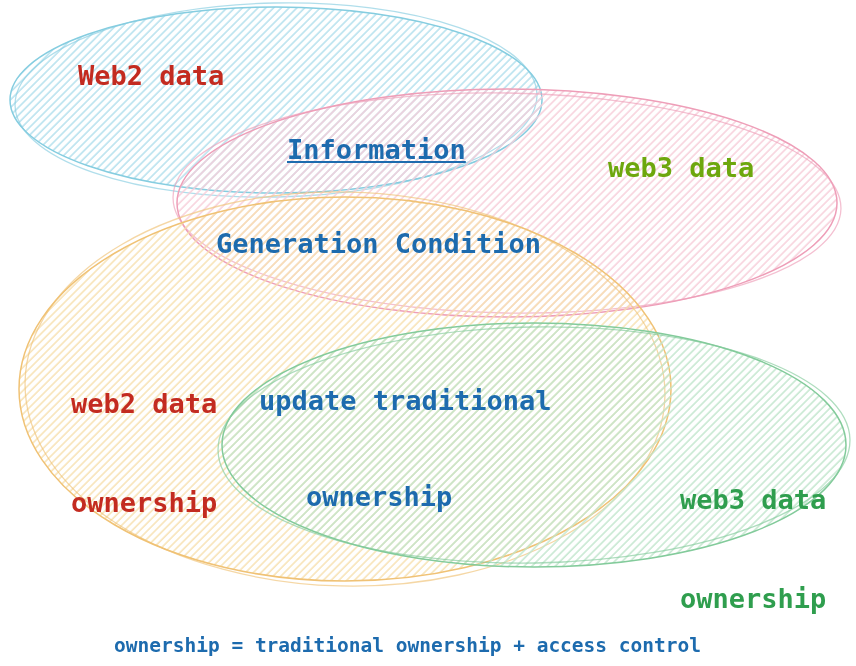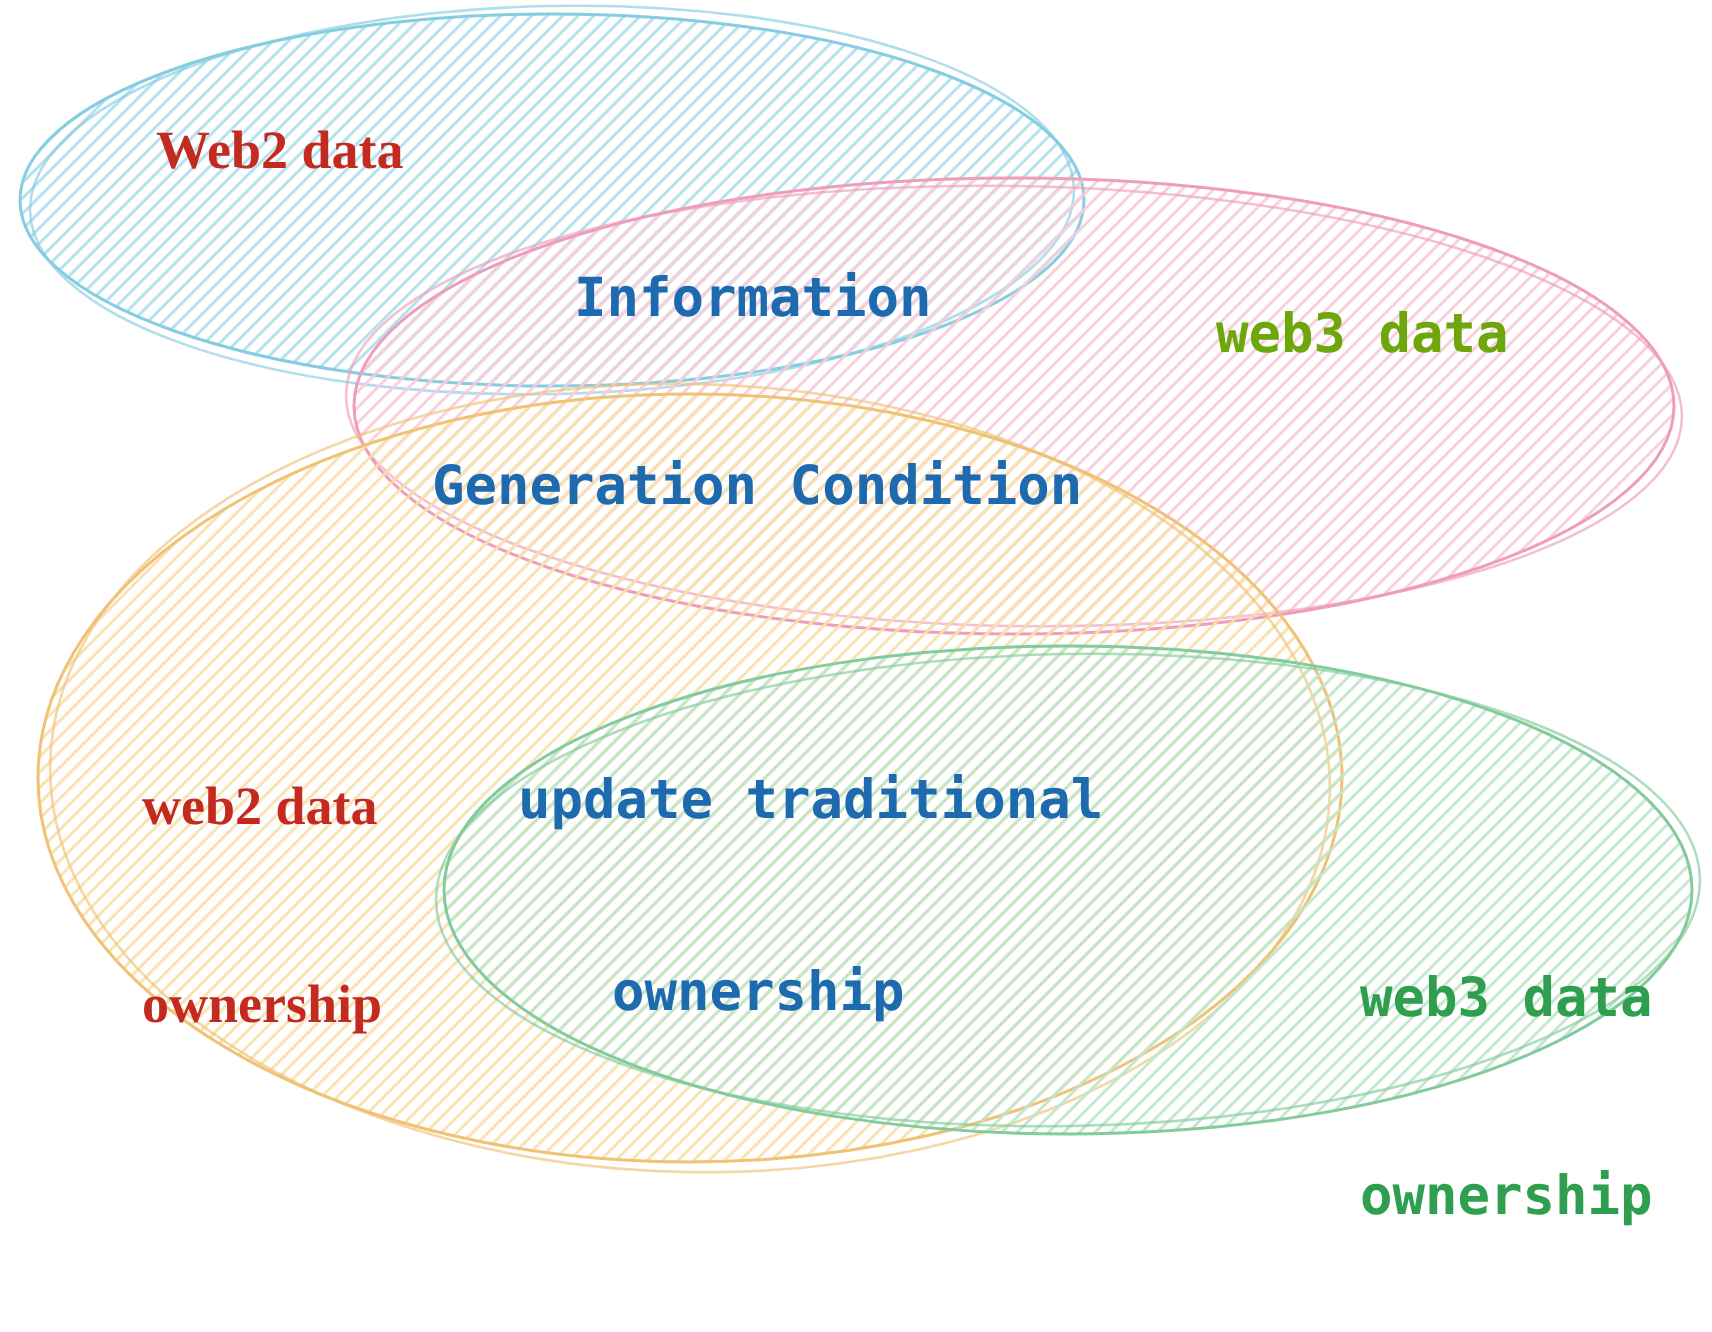--- a/index.html
+++ b/index.html
@@ -38,21 +38,21 @@
   .s-green  { stroke: var(--green_stroke); }
 
   .lbl {
     position: absolute;
     font-weight: 700;
     font-size: 27px;
     line-height: 33px;
     white-space: pre;
     letter-spacing: 0;
   }
-  .lbl-red   { color: var(--label_red); font-family: Liberation Serif, serif; }
+  .lbl-red   { color: var(--label_red); }
   .lbl-blue  { color: var(--label_blue); }
   .lbl-olive { color: var(--label_olive); }
   .lbl-green { color: var(--label_green); }
   .caption {
     position: absolute;
     font-weight: 700;
     font-size: 19.5px;
     line-height: 24px;
     color: var(--label_blue);
     white-space: pre;
@@ -95,34 +95,35 @@
     </g>
 
     <g>
       <ellipse class="e-green" cx="534" cy="445" rx="312" ry="122"></ellipse>
       <ellipse class="sketch2 s-green" cx="534" cy="445" rx="316" ry="118" transform="rotate(-1 534 445)"></ellipse>
     </g>
   </svg>
 
   <div class="lbl lbl-red" style="left:78px;  top:59px;">Web2 data</div>
 
-  <div class="lbl lbl-blue" style="left:287px; top:133px;">Information</div>
+  <div class="lbl lbl-blue" style="left:287px; top:133px;text-decoration:underline;">Information</div>
 
   <div class="lbl lbl-olive" style="left:608px; top:151px;">web3 data</div>
 
   <div class="lbl lbl-blue" style="left:216px; top:227px;">Generation Condition</div>
 
   <div class="lbl lbl-red" style="left:71px; top:321px;">
     <div>web2 data</div>
     <div>ownership</div>
   </div>
 
   <div class="lbl lbl-blue" style="left:259px; top:384px;">update traditional</div>
 
   <div class="lbl lbl-blue" style="left:306px; top:480px;">ownership</div>
 
   <div class="lbl lbl-green" style="left:680px; top:417px;">
     <div>web3 data</div>
     <div>ownership</div>
   </div>
 
+  <div class="caption" style="left:114px; top:634px;">ownership = traditional ownership + access control</div>
 
 </div>
 
 </body></html>

